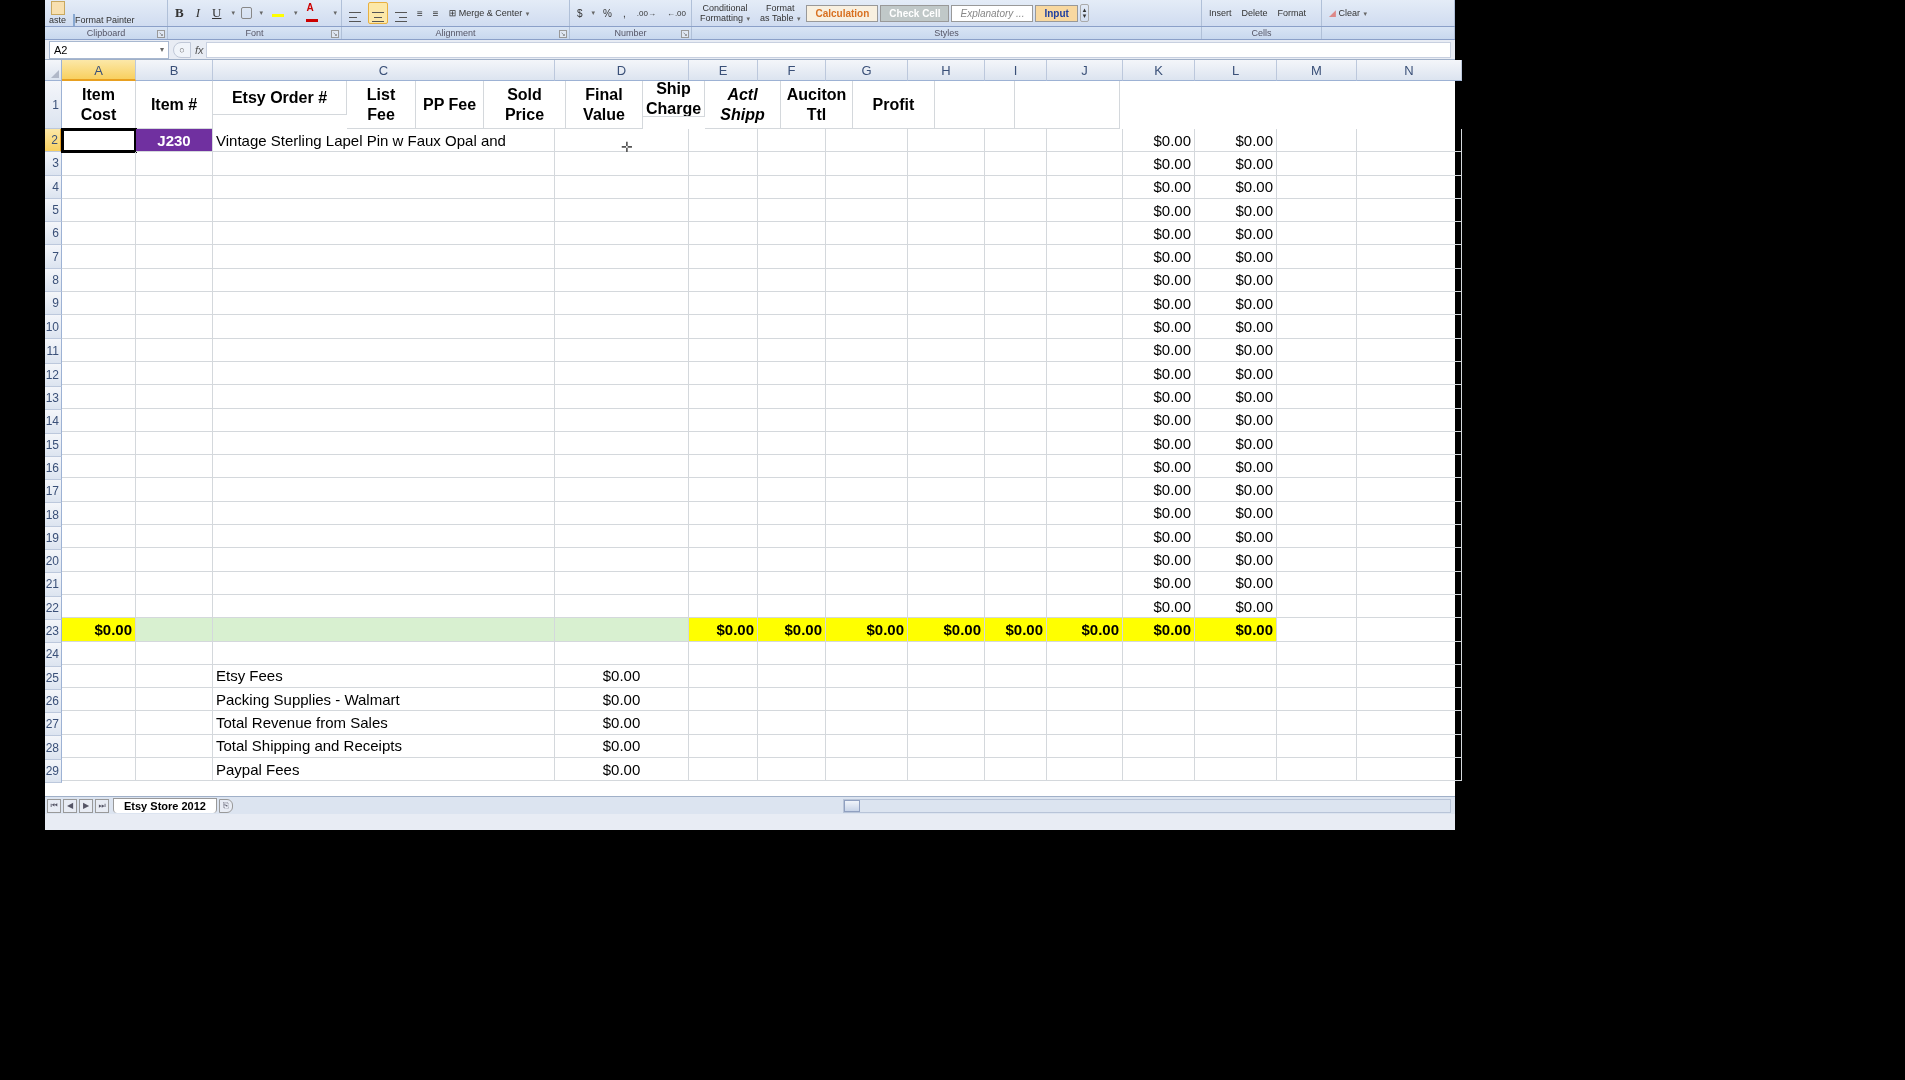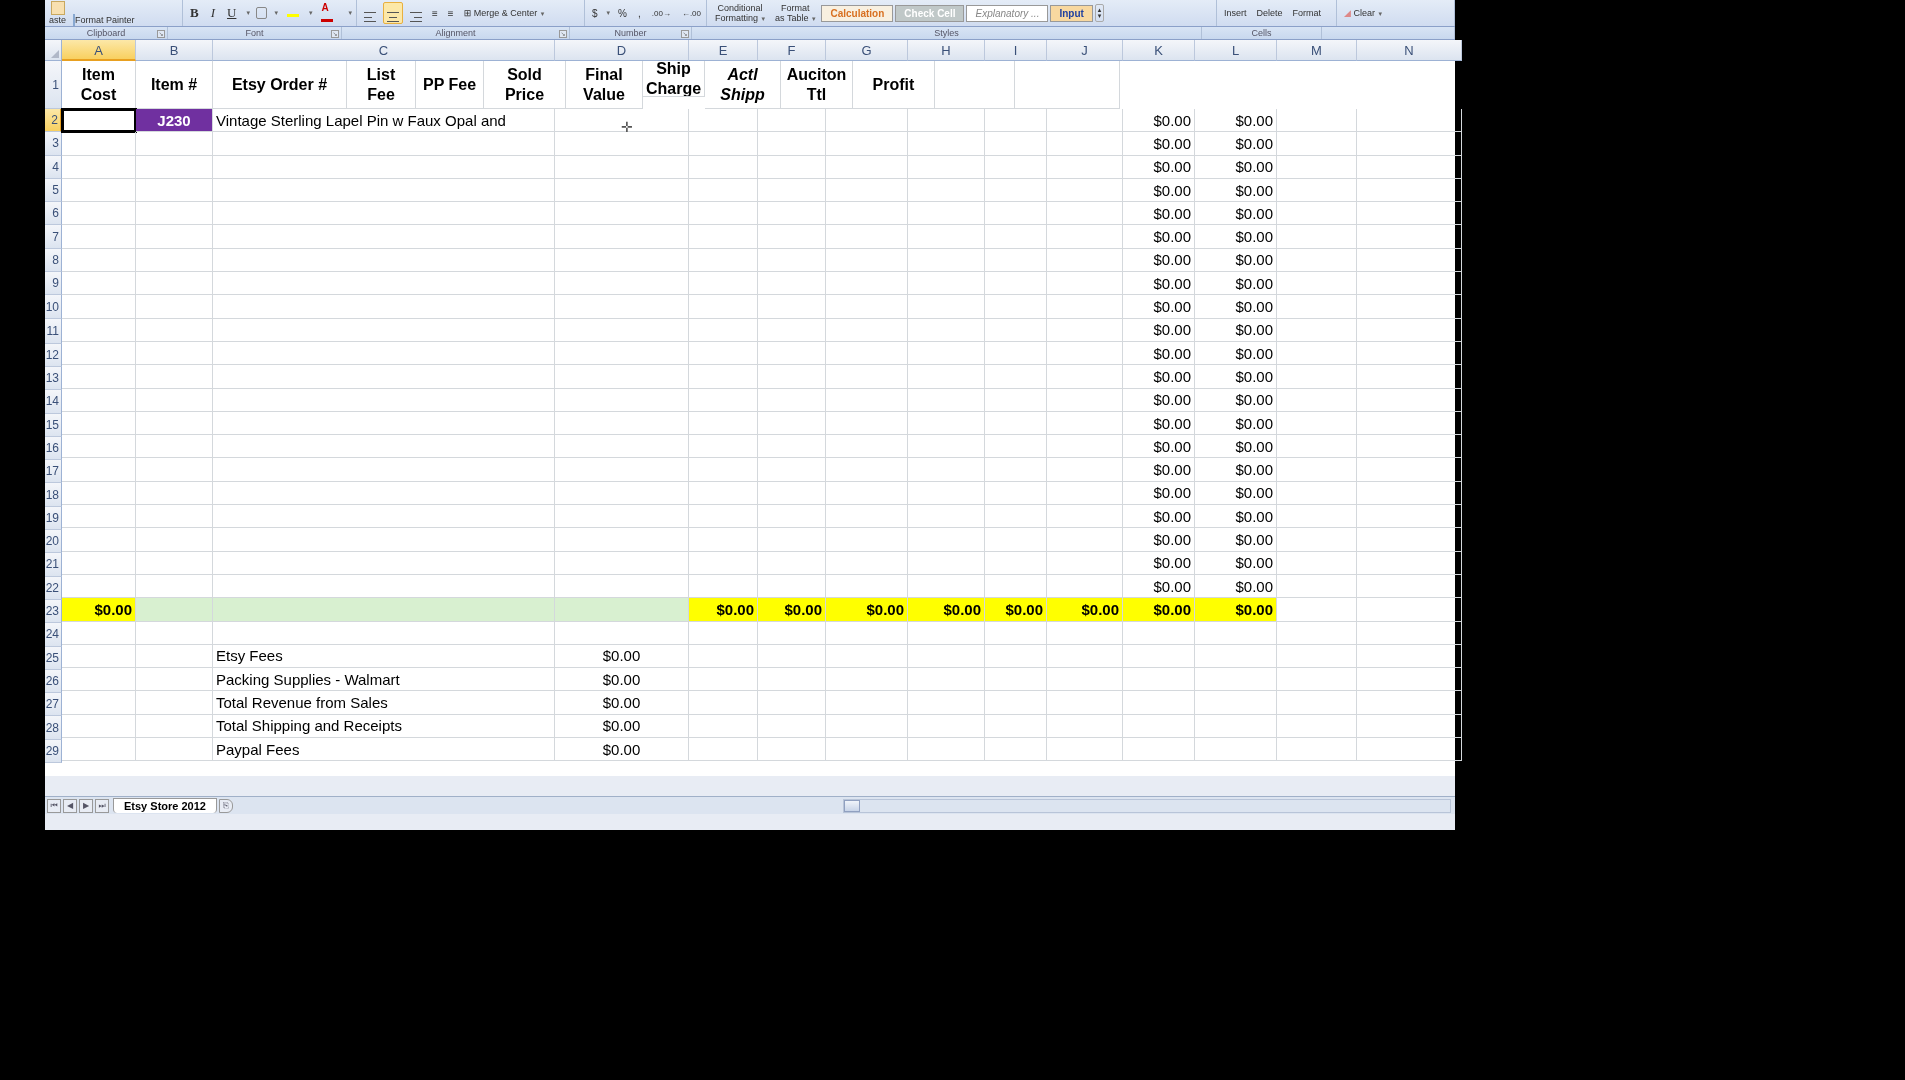--- a/index.html
+++ b/index.html
@@ -73,21 +73,21 @@
 .view-btns { display:flex; gap:1px;}
 .view-btn { width:16px; height:12px; border:1px solid #90a0c0; background:#e8ecf4; cursor:pointer;}
 .zoom { display:flex; align-items:center; gap:4px;}
 </style>
 </head>
 <body>
 
 <div class="app">
 
   <div class="ribbon">
-    <div class="rib-group" style="width:138px">
+    <div class="rib-group" style="width:123px">
       <div style="display:flex;flex-direction:column;align-items:center">
         <span class="rib-ico paste-ico"></span>
         <span style="font-size:9px">aste</span>
       </div>
       <div style="display:flex;flex-direction:column;gap:1px;font-size:9px">
         <span class="rib-btn" style="visibility:hidden">Cut</span>
         <span class="rib-btn"><span class="brush-ico"></span> <span>Format Painter</span></span>
       </div>
     </div>
     <div class="rib-group" style="width:174px;gap:6px">
@@ -158,20 +158,29 @@
   <div class="group-labels">
     <div class="glabel" style="width:123px"><span>Clipboard</span><span class="launcher">↘</span></div>
     <div class="glabel" style="width:174px"><span>Font</span><span class="launcher">↘</span></div>
     <div class="glabel" style="width:228px"><span>Alignment</span><span class="launcher">↘</span></div>
     <div class="glabel" style="width:122px"><span>Number</span><span class="launcher">↘</span></div>
     <div class="glabel" style="width:510px"><span>Styles</span></div>
     <div class="glabel" style="width:120px"><span>Cells</span></div>
     <div class="glabel" style="flex:1"></div>
   </div>
 
+  <div class="fbar">
+    <div class="namebox">
+        <span>A2</span>
+        <span class="dd">▾</span>
+      </div>
+    <div class="fx-btn">○</div>
+    <span class="fx">fx</span>
+    <div class="formula-input"></div>
+  </div>
 
   <div class="grid-wrap" style="height:736px">
     <div class="corner"></div>
     <div class="colheads" id="colheads">
         <div class="colhead sel" style="width: 74px;">A</div>
         <div class="colhead" style="width: 77px;">B</div>
         <div class="colhead" style="width: 342px;">C</div>
         <div class="colhead" style="width: 134px;">D</div>
         <div class="colhead" style="width: 69px;">E</div>
         <div class="colhead" style="width: 68px;">F</div>
@@ -213,21 +222,21 @@
         <div class="rowhead" style="height: 23.3px;">26</div>
         <div class="rowhead" style="height: 23.3px;">27</div>
         <div class="rowhead" style="height: 23.3px;">28</div>
         <div class="rowhead" style="height: 23.3px;">29</div>
       </div>
     <div class="cells" id="cells">
         <div class="row r1">
           <div class="cell hdr" style="width: 74px; height: 48px; white-space: pre-line; line-height: 20px;">Item
 Cost</div>
           <div class="cell hdr" style="width: 77px; height: 48px; white-space: pre-line; line-height: 20px;">Item #</div>
-          <div class="cell hdr" style="width: 134px; height: 48px; white-space: pre-line; line-height: 20px;">Etsy Order #</div>
+          <div class="cell hdr" style="width: 134px; height: 34px; white-space: pre-line; line-height: 20px;">Etsy Order #</div>
           <div class="cell hdr" style="width: 69px; height: 48px; white-space: pre-line; line-height: 20px;">List
 Fee</div>
           <div class="cell hdr" style="width: 68px; height: 48px; white-space: pre-line; line-height: 20px;">PP Fee</div>
           <div class="cell hdr" style="width: 82px; height: 48px; white-space: pre-line; line-height: 20px;">Sold Price</div>
           <div class="cell hdr" style="width: 77px; height: 48px; white-space: pre-line; line-height: 20px;">Final
 Value</div>
           <div class="cell hdr" style="width: 62px; height: 36px; white-space: pre-line; line-height: 20px;">Ship
 Charge</div>
           <div class="cell hdr" style="width: 76px; height: 48px; white-space: pre-line; line-height: 20px; font-style: italic;">Actl
 Shipp</div>

